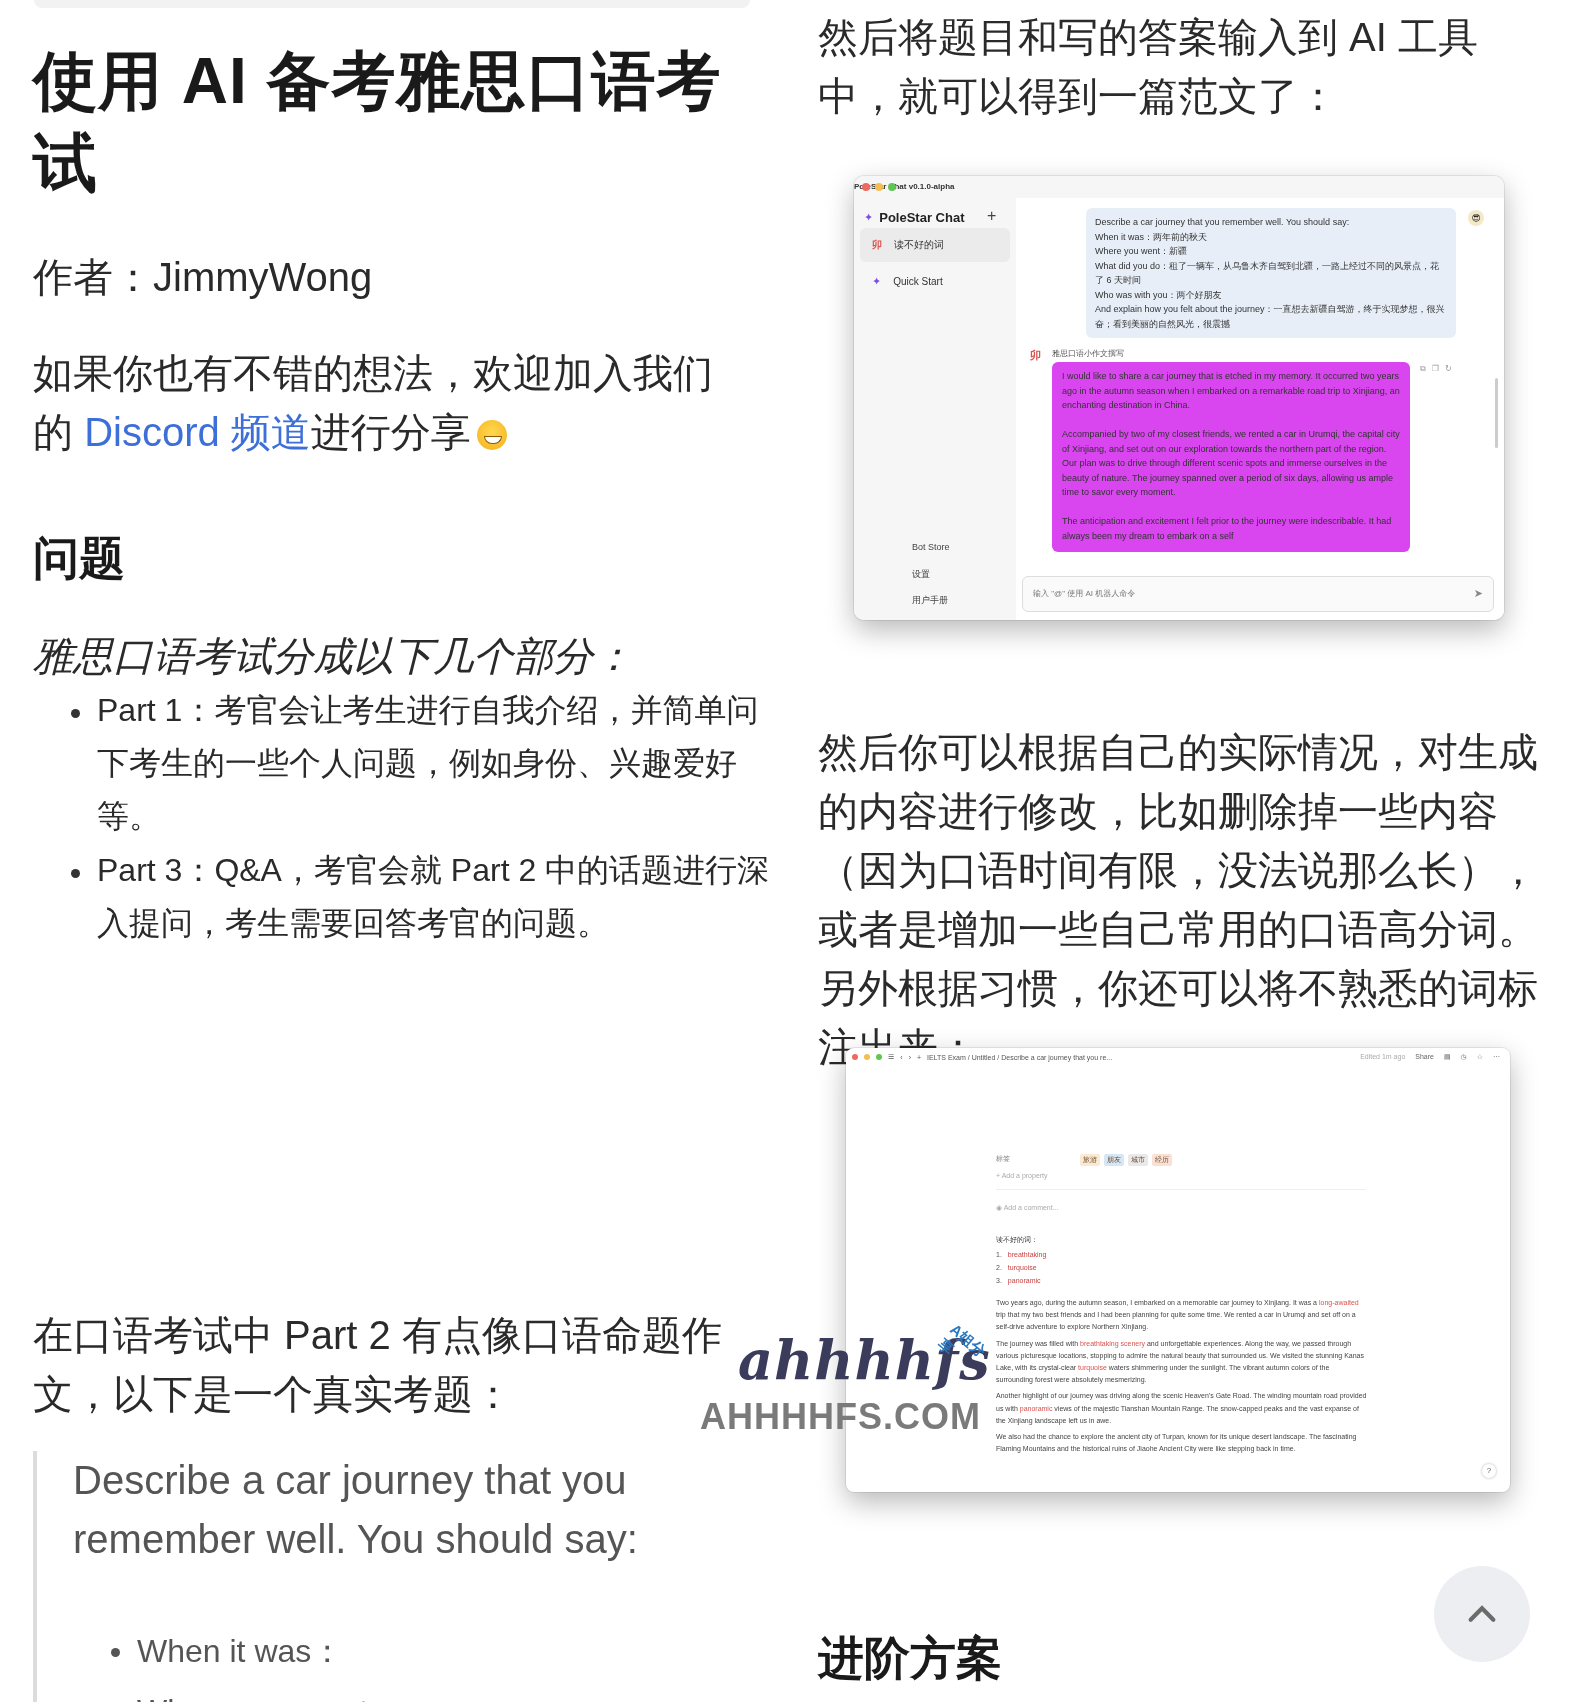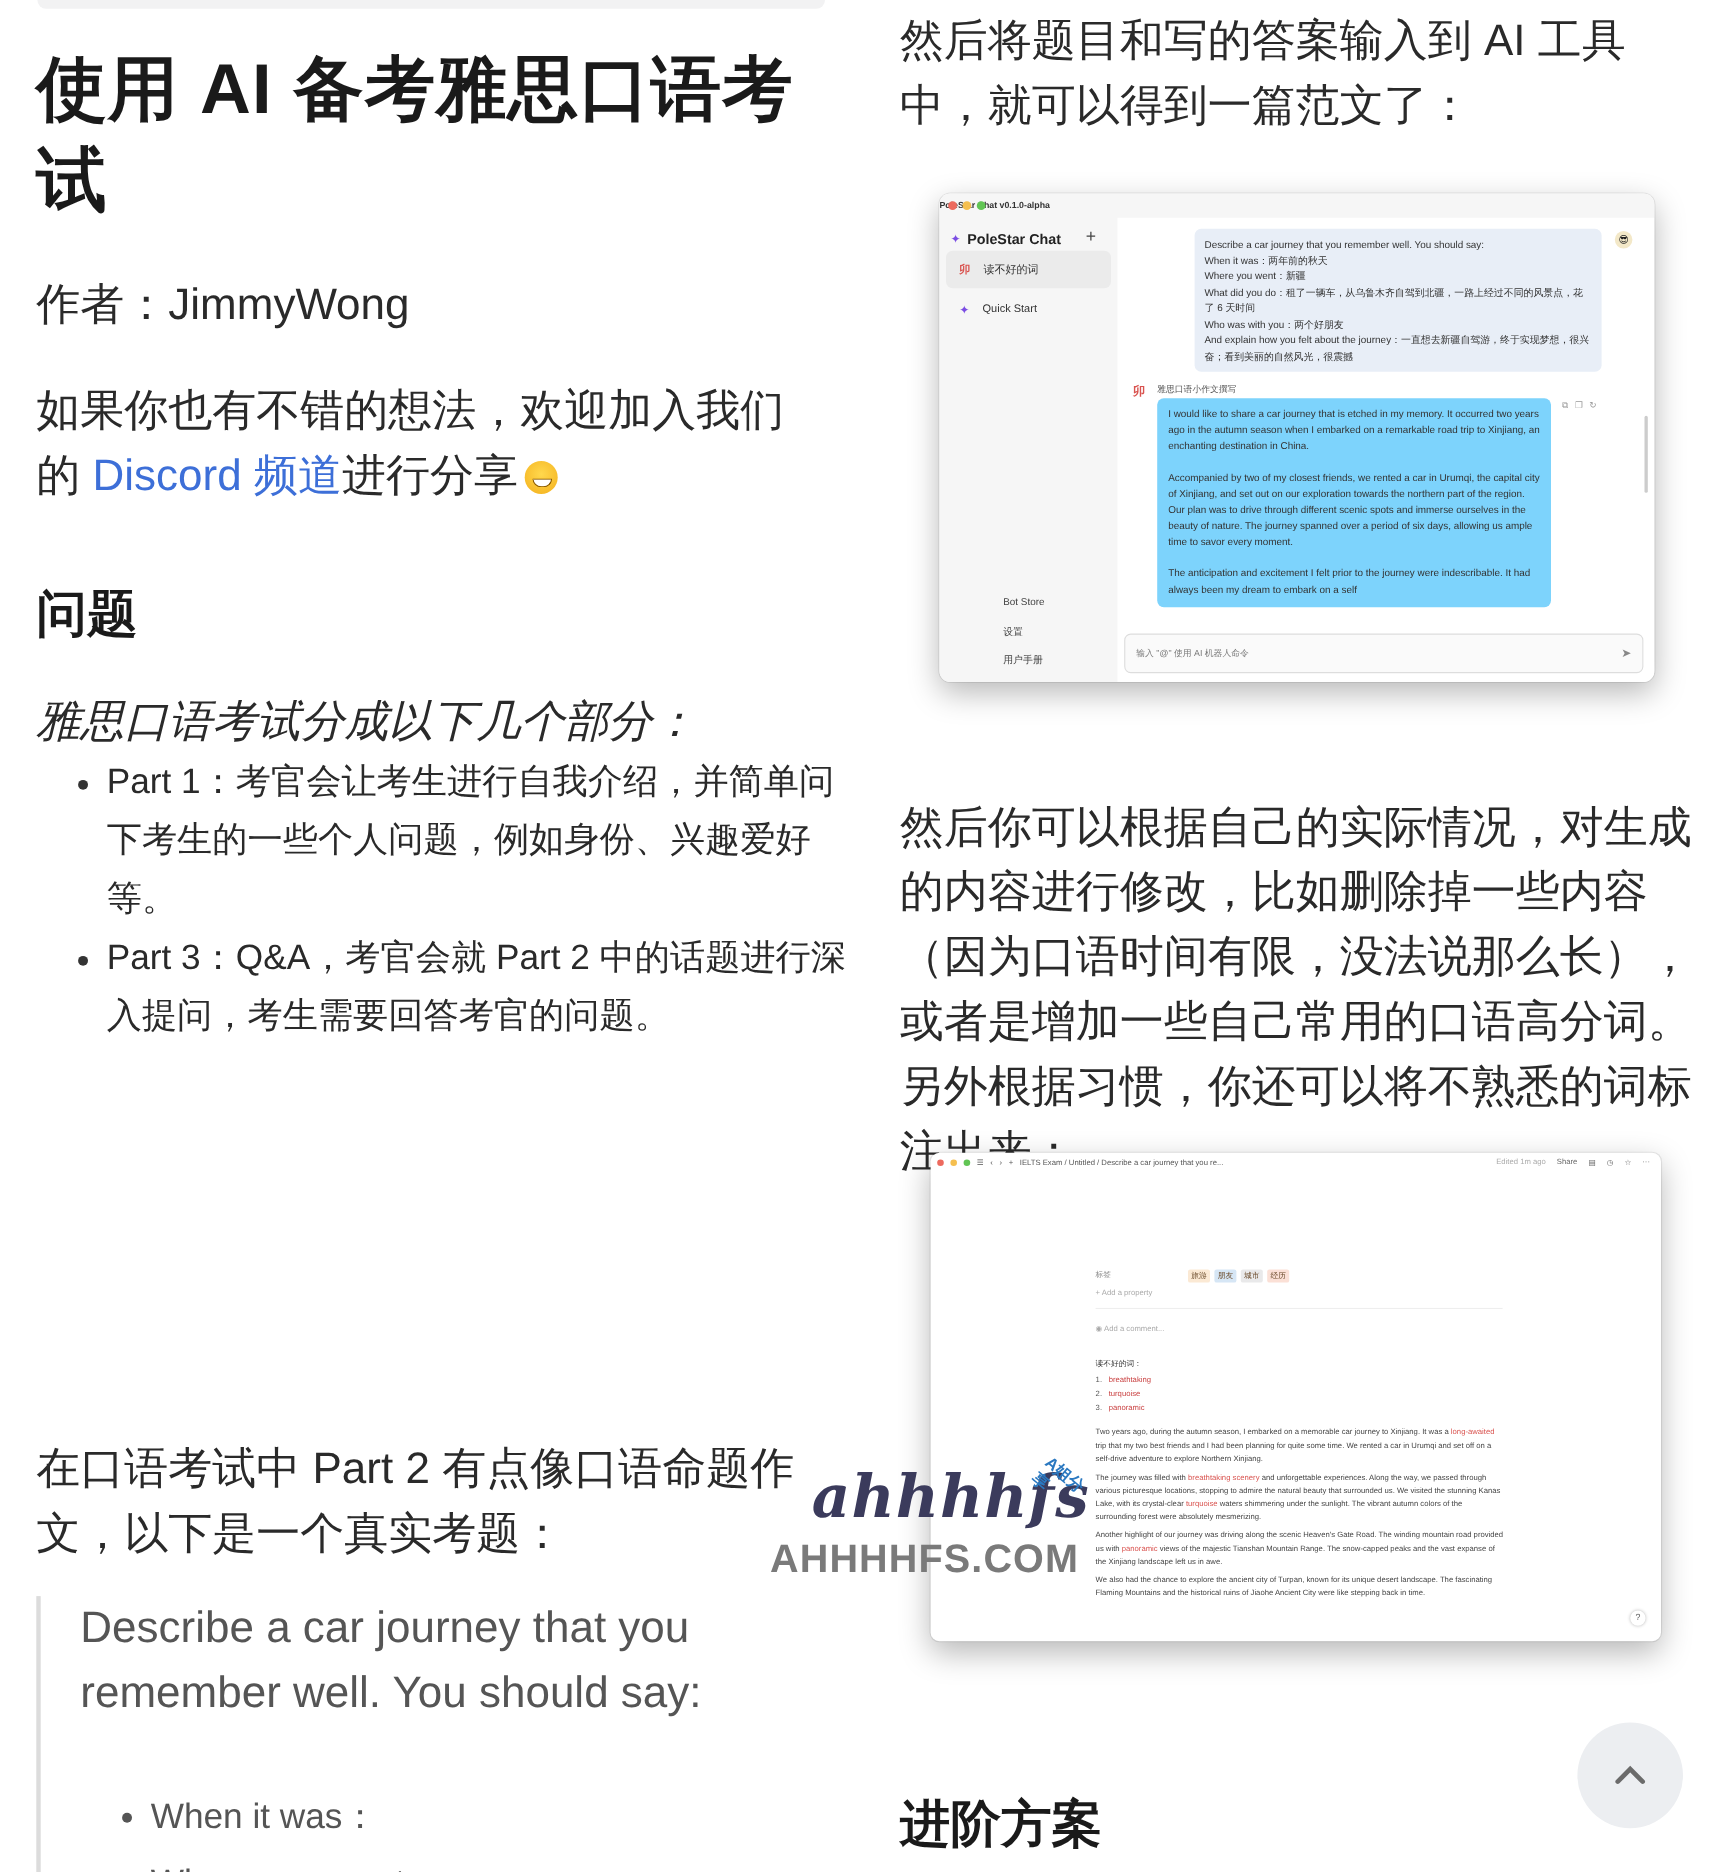--- a/index.html
+++ b/index.html
@@ -52,21 +52,21 @@
   .spark { color: #7b4de3; font-size: 11px; }
   .plus { position: absolute; left: 133px; top: 9px; font-size: 16px; color: #444; }
   .s1-item { position: absolute; left: 6px; width: 150px; height: 34px; border-radius: 6px; font-size: 10px; color: #333; display: flex; align-items: center; padding-left: 12px; gap: 12px; }
   .s1-item.active { background: #ebebeb; }
   .s1-foot { position: absolute; left: 10px; font-size: 9px; color: #444; padding-left: 48px; }
   .s1-main { position: absolute; left: 162px; top: 22px; right: 0; bottom: 0; background: #fff; }
   .umsg { position: absolute; left: 70px; top: 10px; width: 370px; background: #e8eef7; border-radius: 6px; padding: 7px 9px; font-size: 9px; line-height: 14.5px; color: #333; white-space: pre-line; }
   .uavatar { position: absolute; left: 452px; top: 12px; width: 16px; height: 16px; border-radius: 50%; background: #f3e8c8; font-size: 9px; text-align: center; line-height: 16px; }
   .bot-name { position: absolute; left: 36px; top: 150px; font-size: 8px; color: #555; }
   .bot-avatar { position: absolute; left: 14px; top: 150px; font-size: 11px; color: #d9534f; font-weight: 700; }
-  .bmsg { position: absolute; left: 36px; top: 164px; width: 358px; height: 190px; background: #7dd3fc; border-radius: 6px; padding: 7px 10px; font-size: 9px; line-height: 14.5px; color: #333; white-space: pre-line; overflow: hidden; }
+  .bmsg { position: absolute; left: 36px; top: 164px; width: 358px; height: 190px; background: #d946ef; border-radius: 6px; padding: 7px 10px; font-size: 9px; line-height: 14.5px; color: #333; white-space: pre-line; overflow: hidden; }
   .msg-tools { position: absolute; left: 404px; top: 166px; font-size: 8px; color: #999; letter-spacing: 6px; }
   .scrollbar1 { position: absolute; right: 6px; top: 180px; width: 3px; height: 70px; border-radius: 2px; background: #ccc; }
   .s1-input { position: absolute; left: 6px; top: 378px; width: 472px; height: 36px; border: 1px solid #ddd; border-radius: 6px; background: #fafafa; font-size: 8px; color: #777; padding: 11px 10px; }
   .send { position: absolute; right: 10px; top: 10px; font-size: 11px; color: #888; }
 
   
   .shot2 { position: absolute; left: 28px; top: 1048px; width: 664px; height: 444px; background: #fff; border-radius: 8px; box-shadow: 0 10px 28px rgba(0,0,0,0.28), 0 0 0 1px rgba(0,0,0,0.08); overflow: hidden; }
   .s2-bar { height: 20px; position: relative; font-size: 7px; color: #555; }
   .s2-left { position: absolute; left: 6px; top: 5px; display: flex; align-items: center; gap: 6px; }
   .s2-left .dot { width: 6px; height: 6px; }

